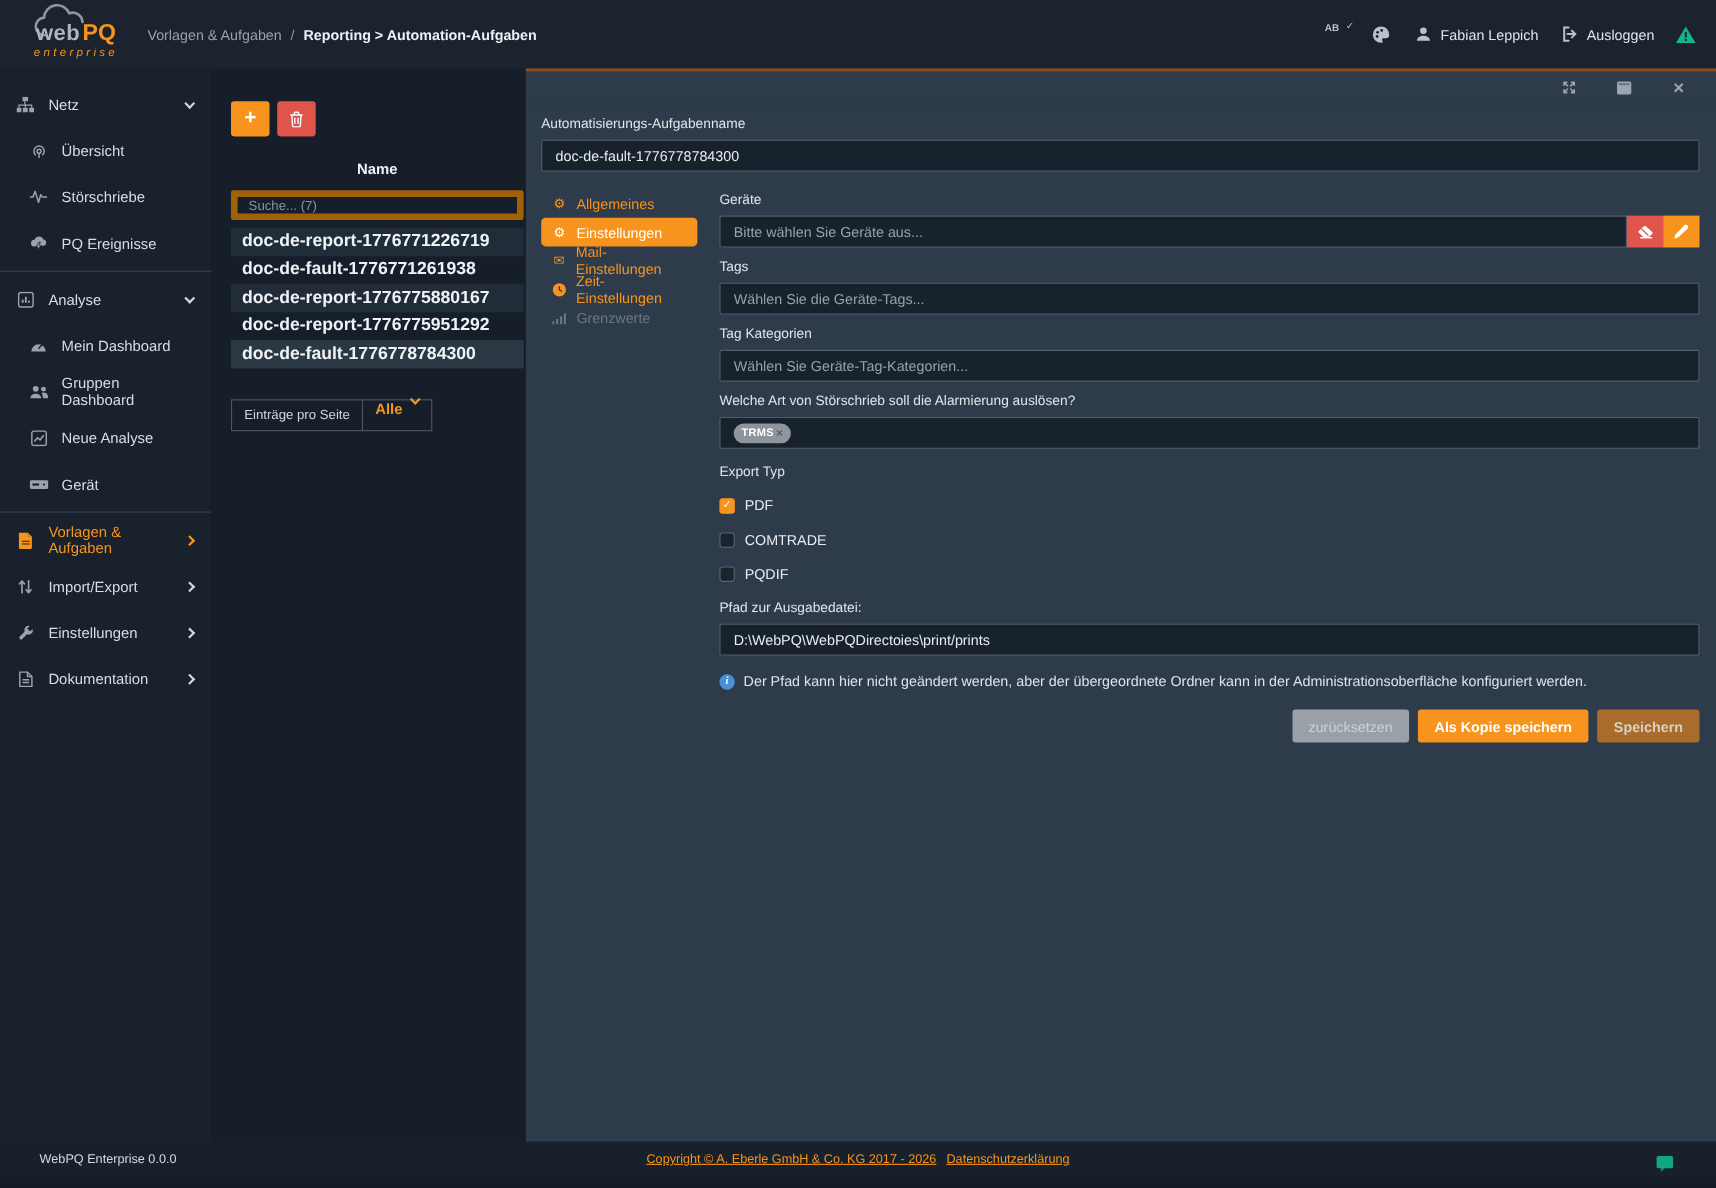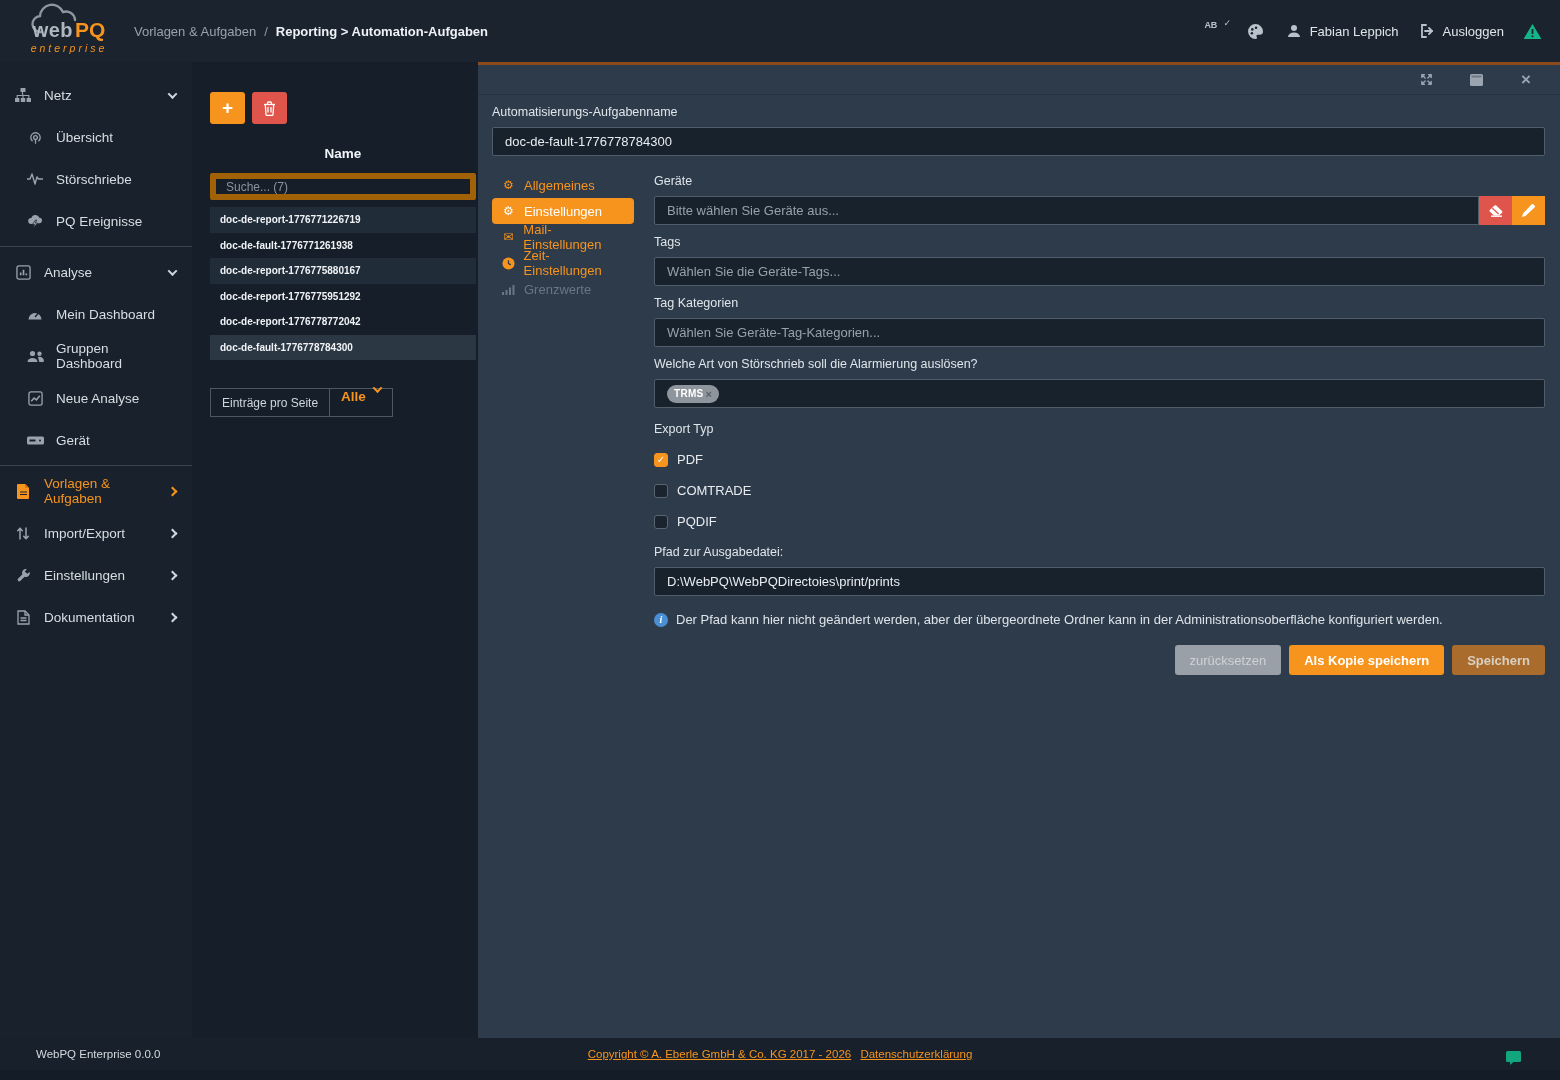--- a/index.html
+++ b/index.html
@@ -46,21 +46,21 @@
   
   .listpanel { width:286px; background:#151e29; padding:30px 2px 0 18px; flex-shrink:0; }
   .lp-actions { display:flex; gap:7px; }
   .btn-sq { width:35px; height:32px; border:none; border-radius:3px; display:inline-flex; align-items:center; justify-content:center; cursor:pointer; color:#fff; }
   .btn-add { background:#f7941d; font-size:19px; font-weight:bold; }
   .btn-del { background:#e0554b; }
   .lp-colhead { font-weight:bold; font-size:13.5px; margin:22px 0 12px; color:#f2f5f8;text-align:center; }
   .lp-search { width:100%; margin-left:0; background:transparent; border:6px solid #a16207; color:#dfe5ea; font-size:12px; padding:6px 10px; height:27px; border-radius:2px; outline:none; }
   .lp-search::placeholder { color:#8a94a0; }
   .tasklist { margin-top:7px; }
-  .trow { height:25.5px; display:flex; align-items:center; padding:0 10px; font-weight:bold; font-size:10px; color:#f0f3f6; cursor:pointer; white-space:nowrap; }
+  .trow { height:25.5px; display:flex; align-items:center; padding:0 10px; font-weight:bold; font-size:16px; color:#f0f3f6; cursor:pointer; white-space:nowrap; }
   .trow.alt { background:#212c39; }
   .trow.selected { background:#2c3744; }
   .lp-pager { margin-top:28px; display:inline-flex; }
   .pager-label { border:1px solid #4d5866; padding:0 11px; height:29px; display:flex; align-items:center; color:#cfd6dd; font-size:12px; }
   .pager-select { border:1px solid #4d5866; border-left:none; padding:0 11px; height:29px; display:flex; gap:8px; color:#f7941d; font-size:13.5px; font-weight:bold; cursor:pointer; }
   .pager-select .chev { color:#f7941d; margin-top:-3px; }
 
   
   .formpanel { flex:1; background:#2e3b4a; border-top:3px solid #8a4a1c; display:flex; flex-direction:column; }
   .fp-titlebar { height:30px; display:flex; align-items:center; justify-content:flex-end; gap:30px; padding-right:24px; color:#9aa5b0; border-bottom:1px solid rgba(0,0,0,0.12); }
@@ -321,21 +321,20 @@
           </span>
       </button>
     </div>
     <div class="lp-colhead">Name</div>
     <input class="lp-search" placeholder="Suche... (7)" style="">
     <div class="tasklist" id="tasklist">
         <div class="trow alt">doc-de-report-1776771226719</div>
         <div class="trow">doc-de-fault-1776771261938</div>
         <div class="trow alt">doc-de-report-1776775880167</div>
         <div class="trow">doc-de-report-1776775951292</div>
-        <div class="trow">doc-de-report-1776778772042</div>
         <div class="trow alt selected">doc-de-fault-1776778784300</div>
       </div>
     <div class="lp-pager">
       <div class="pager-label">Einträge pro Seite</div>
       <div class="pager-select">
         <span>Alle</span>
         <span class="chev down"></span>
       </div>
     </div>
   </div>

